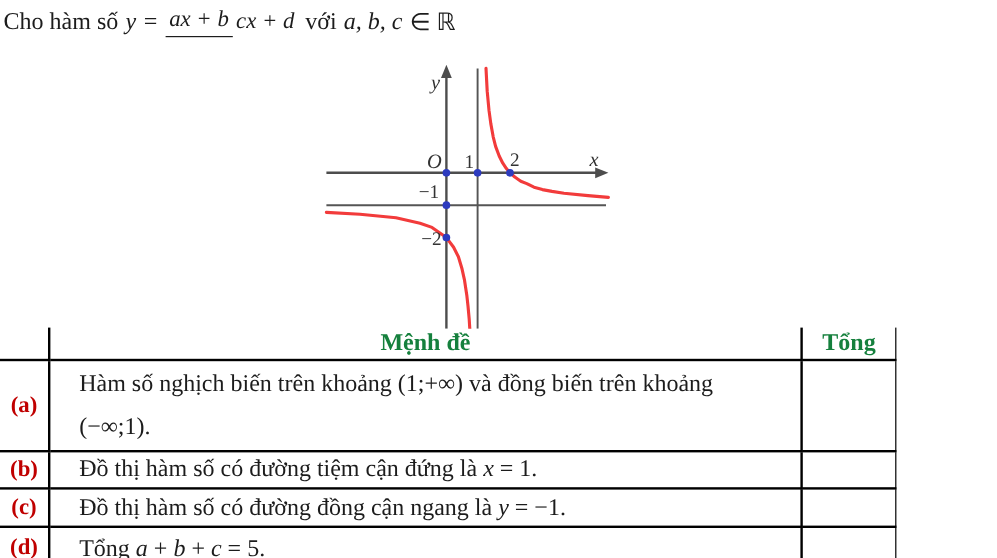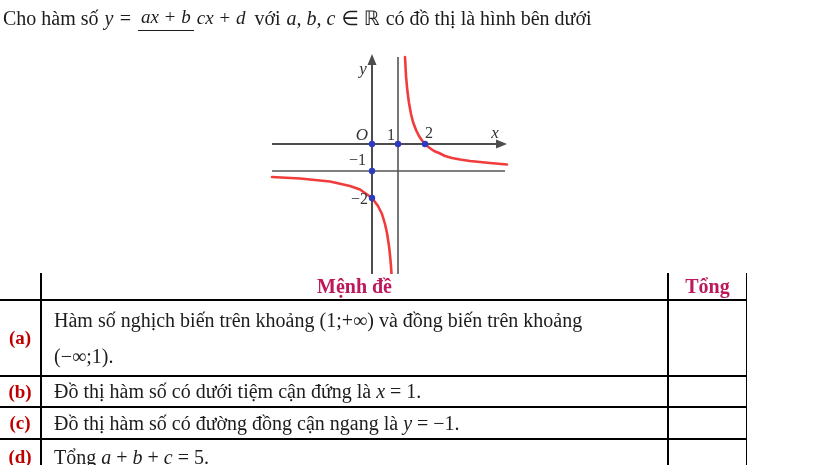--- a/index.html
+++ b/index.html
@@ -18,23 +18,23 @@
   .graph{position:absolute;left:255px;top:52px;}
   .axislabel{font-family:"Liberation Serif",serif;font-style:italic;font-size:17px;fill:#333;}
   .ticklabel{font-family:"Liberation Serif",serif;font-size:16px;fill:#333;}
 
   
   table.tt{position:absolute;left:0;top:273px;border-collapse:collapse;table-layout:fixed;width:815px;}
   table.tt td{border:2px solid #000;vertical-align:middle;overflow:hidden;}
   table.tt tr td:first-child{border-left:none;}
   table.tt tr td:last-child{border-right:none;}
   table.tt tr:first-child td{border-top:none;}
-  td.hd{color:#be185d;font-weight:bold;font-size:20px;text-align:center;}
+  td.hd{color:#15803d;font-weight:bold;font-size:20px;text-align:center;}
   td.lbl{color:#c00000;font-weight:bold;font-size:19px;text-align:center;}
-  td.stmt{font-size:20px;padding:1px 12px;white-space:pre-wrap;line-height:1.35;}
+  td.stmt{font-size:20px;padding:1px 24px;white-space:pre-wrap;line-height:1.35;}
   tr.r-a td.stmt{line-height:36px;}
   tr.r-hd{height:27px;}
   tr.r-a{height:74px;}
   tr.r-b{height:29px;}
   tr.r-c{height:32px;}
   tr.r-d{height:36px;}
 </style>
 </head>
 <body>
 
@@ -43,21 +43,20 @@
   <div class="problem">
     <span>Cho hàm số</span>
     <span class="mv gap">y =</span>
     <span class="frac">
       <span class="num mv">ax + b</span>
       <span class="den mv">cx + d</span>
     </span>
     <span>với</span>
     <span class="mv gap">a, b, c</span>
     <span class="gap">∈ ℝ</span>
-    <span class="gap">có đồ thị là hình bên dưới</span>
   </div>
 
   <svg class="graph" width="260" height="222" viewBox="0 0 260 222">
 
     <line x1="143" y1="5" x2="143" y2="222" stroke="#555555" stroke-width="1.6"></line>
     <line x1="17" y1="119" x2="250" y2="119" stroke="#555555" stroke-width="1.6"></line>
 
     <line x1="17" y1="92" x2="244" y2="92" stroke="#4d4d4d" stroke-width="2"></line>
     <polygon points="252,92 241,87.5 241,96.5" fill="#4d4d4d"></polygon>
     <line x1="117" y1="11" x2="117" y2="222" stroke="#4d4d4d" stroke-width="2"></line>
@@ -98,21 +97,21 @@
       </tr>
     <tr class="r-a">
           <td class="lbl">(a)</td>
           <td class="stmt"><span>Hàm số nghịch biến trên khoảng </span><span>(1;+∞)</span><span> và đồng biến trên khoảng </span><span>
 </span><span>(−∞;1)</span><span>.</span></td>
           <td></td>
           <td></td>
         </tr>
         <tr class="r-b">
           <td class="lbl">(b)</td>
-          <td class="stmt"><span>Đồ thị hàm số có dưới tiệm cận đứng là </span><span class="mv">x</span><span> = 1.</span></td>
+          <td class="stmt"><span>Đồ thị hàm số có đường tiệm cận đứng là </span><span class="mv">x</span><span> = 1.</span></td>
           <td></td>
           <td></td>
         </tr>
         <tr class="r-c">
           <td class="lbl">(c)</td>
           <td class="stmt"><span>Đồ thị hàm số có đường đồng cận ngang là </span><span class="mv">y</span><span> = −1.</span></td>
           <td></td>
           <td></td>
         </tr>
         <tr class="r-d">

